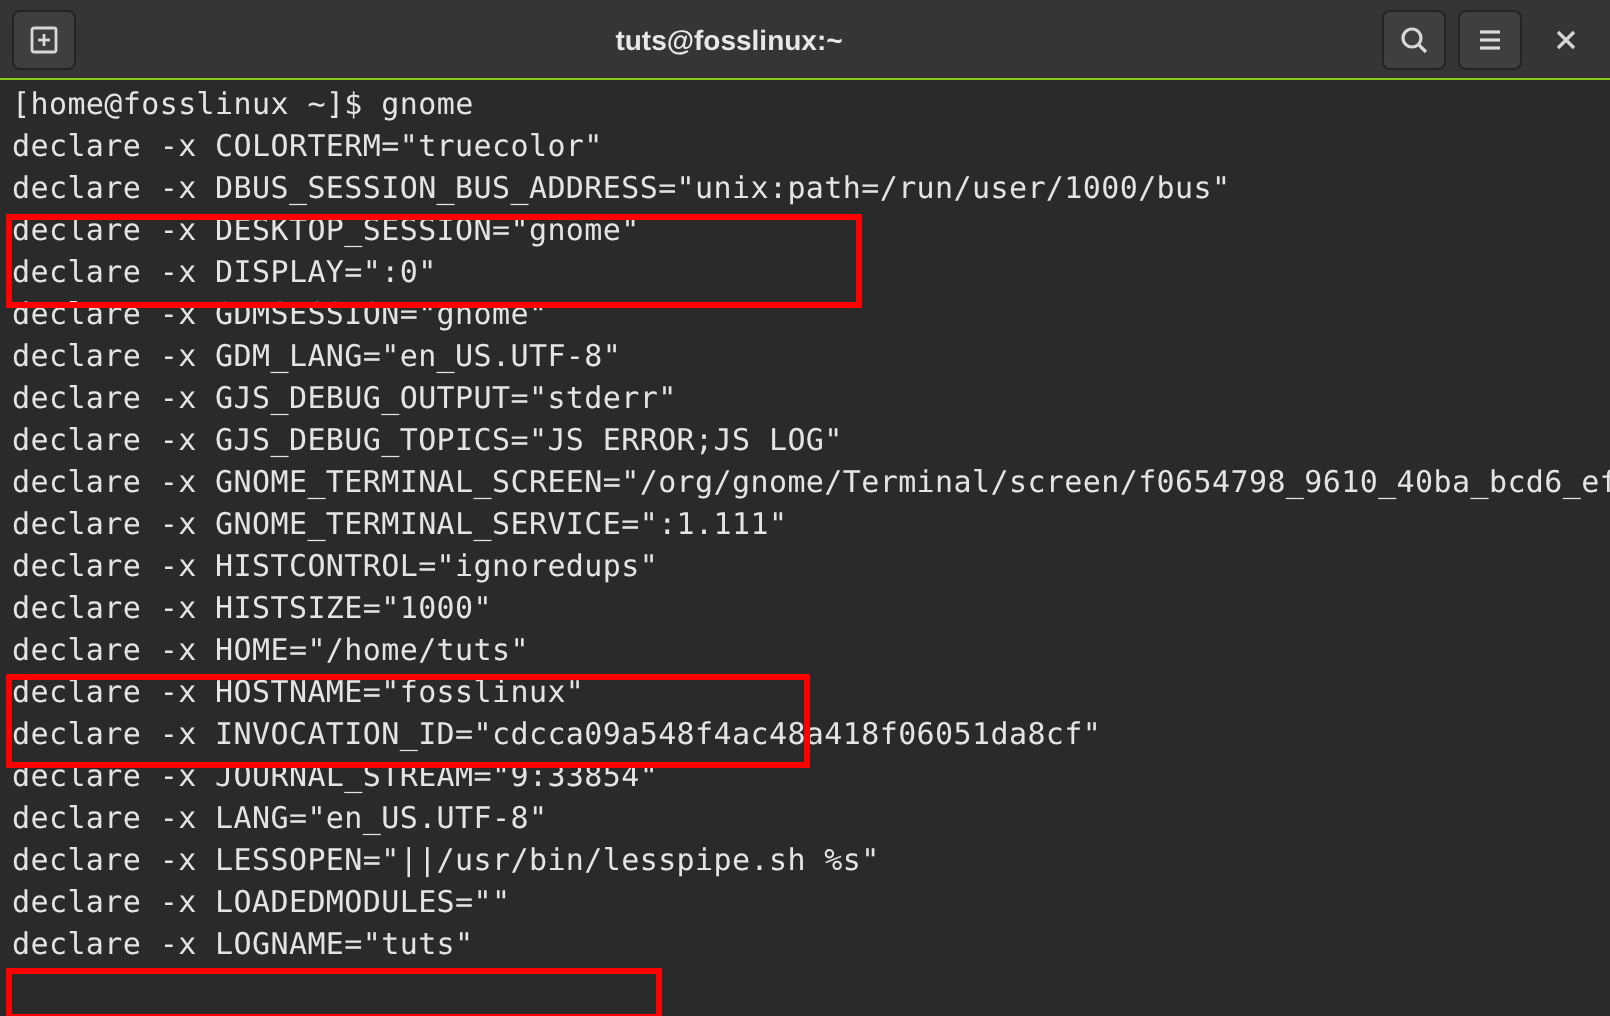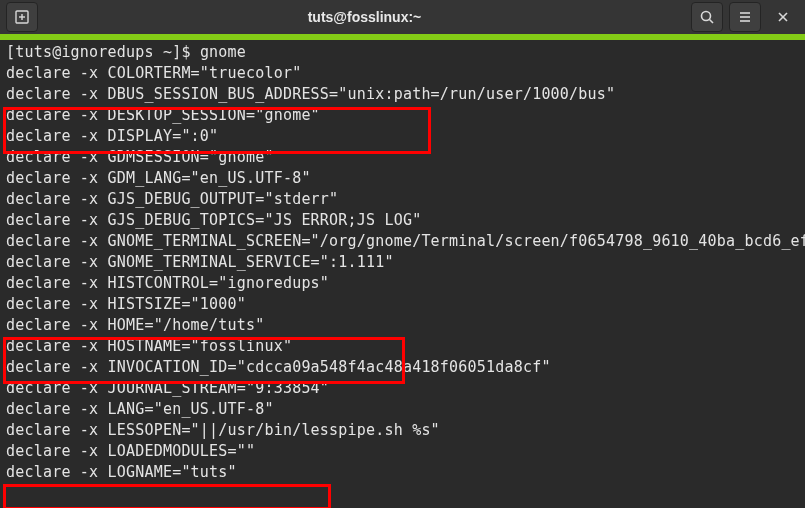--- a/index.html
+++ b/index.html
@@ -12,21 +12,21 @@
       color: #d0d0d0;
       overflow: hidden;
       position: relative;
     }
     .titlebar {
       height: 40px;
       background: #353535;
       display: flex;
       align-items: center;
       padding: 0 6px;
-      border-bottom: 6px solid #84cc16;
+      border-bottom: 1px solid #84cc16;
       justify-content: center;
     }
     .tb-left { display: flex; align-items: center; gap: 6px; }
     .tb-center { flex: 1; text-align: center; color: #e8e8e8; font-family: sans-serif; font-weight: bold; font-size: 14px; }
     .tb-right { display: flex; align-items: center; gap: 6px; }
     .tb-btn {
       width: 32px; height: 30px;
       background: #3f3f3f;
       border: 1px solid #242424;
       border-radius: 4px;
@@ -82,21 +82,21 @@
     </div>
     <div class="tb-btn flat">
       <svg viewBox="0 0 16 16" fill="none" stroke="currentColor" stroke-width="1.6">
         <line x1="4" y1="4" x2="12" y2="12"></line>
         <line x1="12" y1="4" x2="4" y2="12"></line>
       </svg>
     </div>
   </div>
 </div>
 
-<div class="terminal"><span class="prompt-user">[</span><span class="prompt-user">tuts@ignoredups ~</span><span class="prompt-user">]$ </span><span>gnome</span>
+<div class="terminal"><span class="prompt-user">[</span><span class="prompt-user">home@fosslinux ~</span><span class="prompt-user">]$ </span><span>gnome</span>
 <span>declare -x COLORTERM="truecolor"</span>
 <span>declare -x DBUS_SESSION_BUS_ADDRESS="unix:path=/run/user/1000/bus"</span>
 <span>declare -x DESKTOP_SESSION="gnome"</span>
 <span>declare -x DISPLAY=":0"</span>
 <span>declare -x GDMSESSION="gnome"</span>
 <span>declare -x GDM_LANG="en_US.UTF-8"</span>
 <span>declare -x GJS_DEBUG_OUTPUT="stderr"</span>
 <span>declare -x GJS_DEBUG_TOPICS="JS ERROR;JS LOG"</span>
 <span>declare -x GNOME_TERMINAL_SCREEN="/org/gnome/Terminal/screen/f0654798_9610_40ba_bcd6_ef282331f4dc"</span>
 <span>declare -x GNOME_TERMINAL_SERVICE=":1.111"</span>

